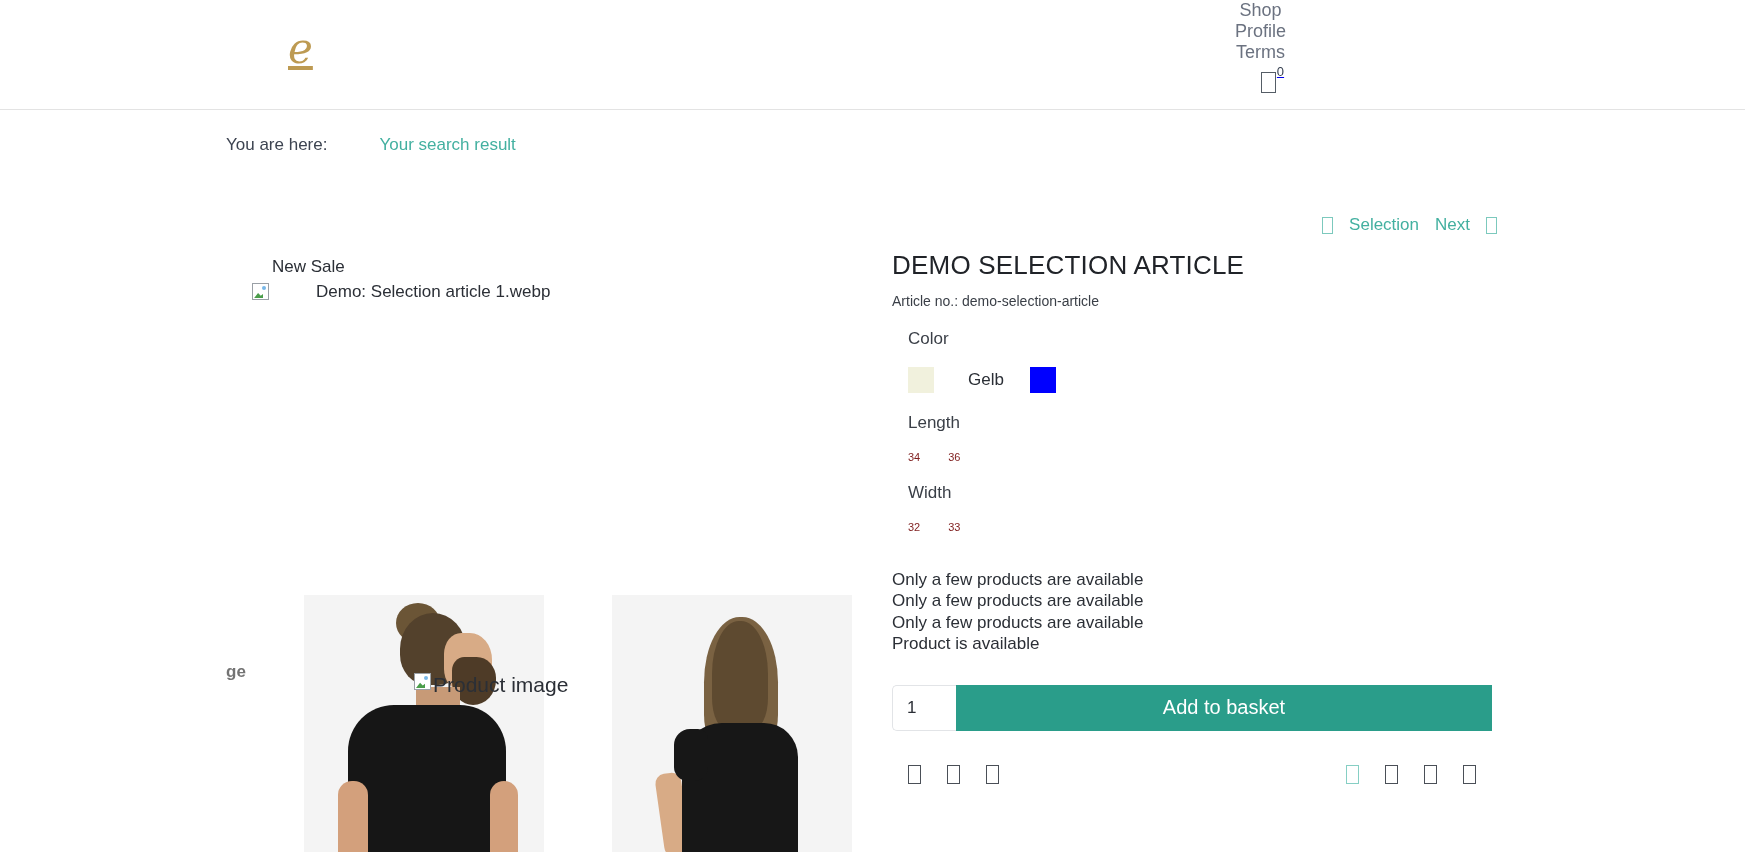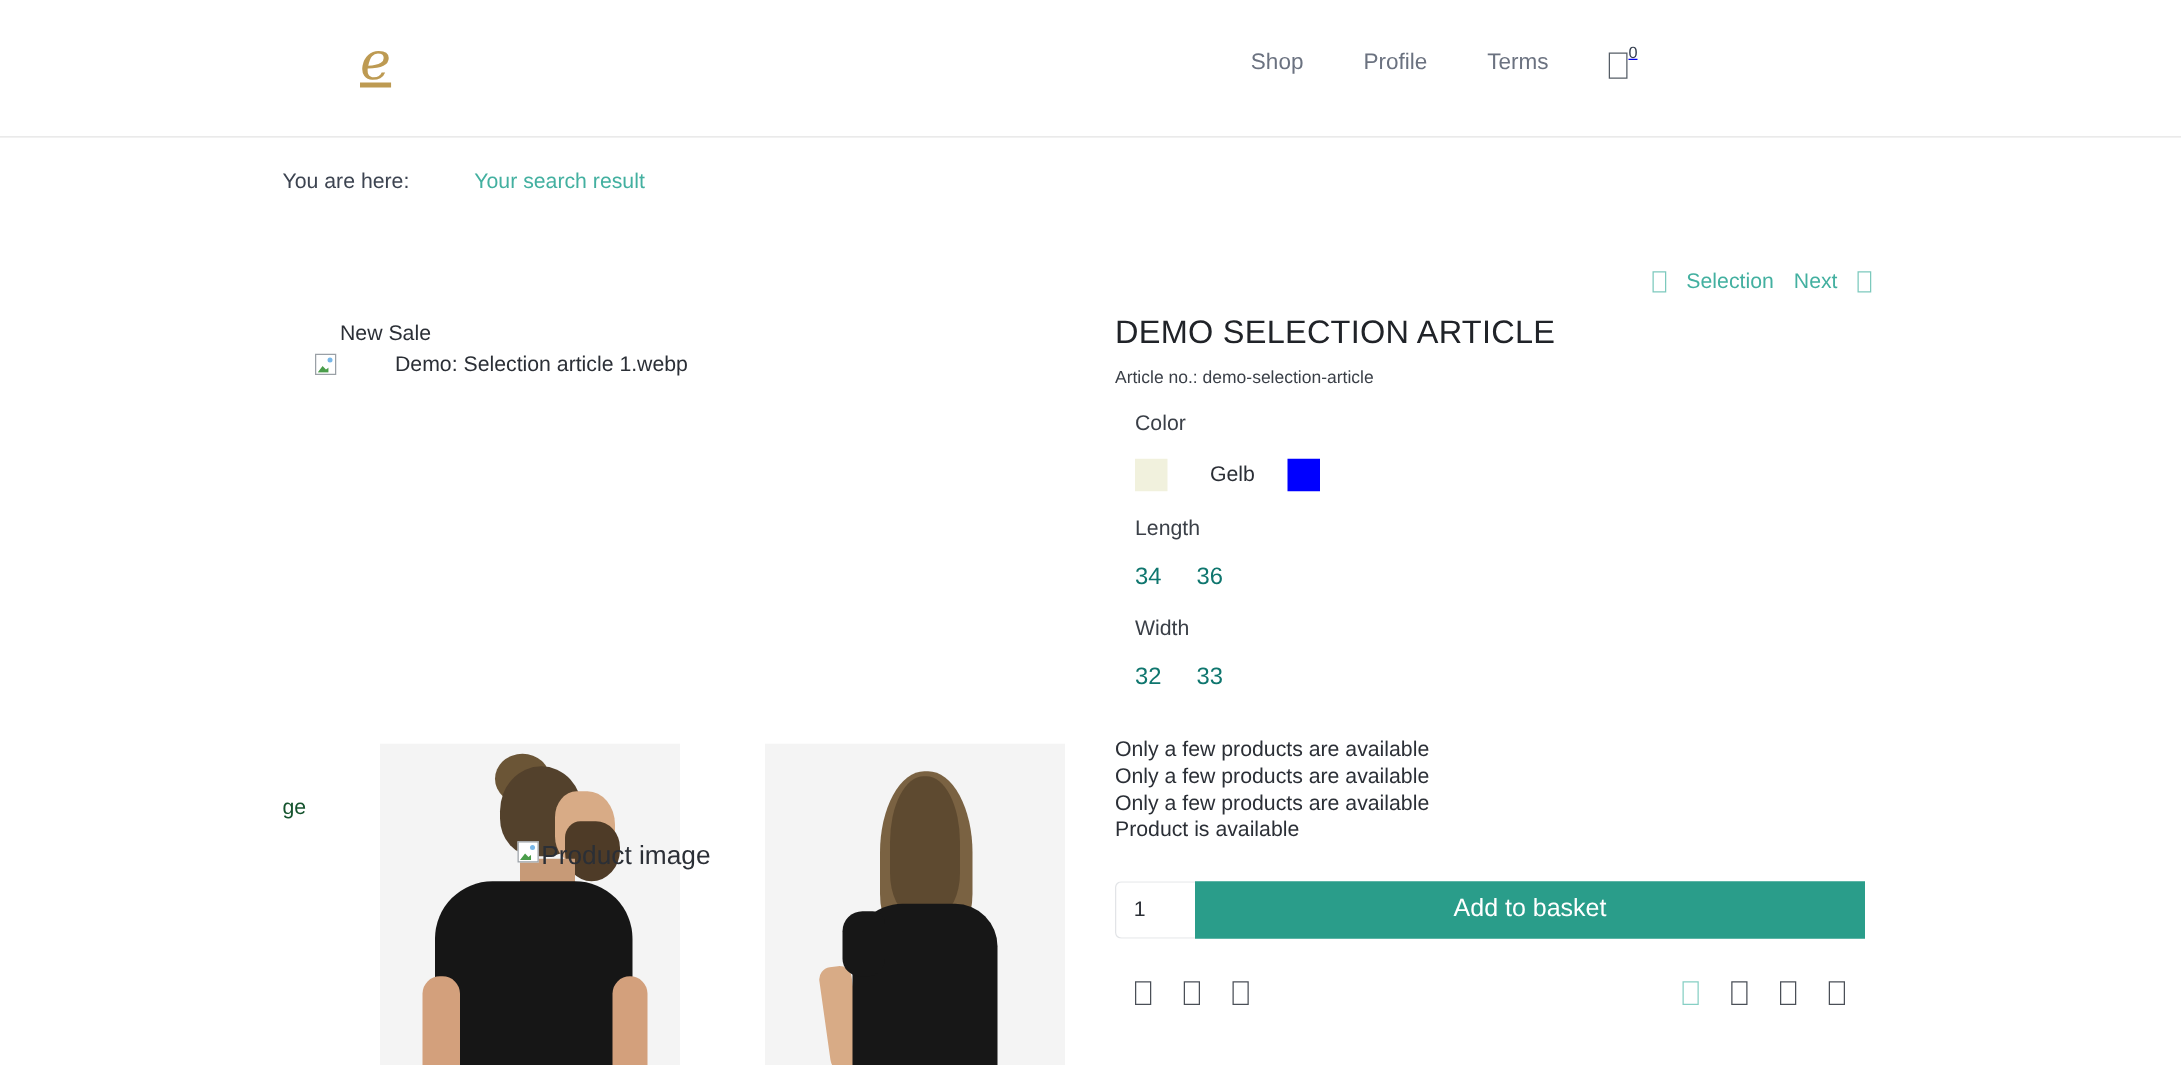--- a/index.html
+++ b/index.html
@@ -26,20 +26,21 @@
     color: #bd9a52;
     line-height: 1;
     letter-spacing: 0;
   }
   .main-nav {
     position: absolute; right: 0; top: 0;
     height: 99px;
     display: flex; align-items: center;
     padding-right: 435px;
     gap: 0;
+    flex-direction: column;
   }
   .nav-link {
     font-size: 18px;
     color: #6b7280;
     text-decoration: none;
     padding: 0 24px;
     white-space: nowrap;
   }
   .cart-wrap {
     position: relative;
@@ -240,23 +241,24 @@
   .thumb-caption {
     position: absolute;
     left: 414px; top: 673px;
     display: flex; align-items: flex-start;
     font-size: 21px;
     color: #2b2f36;
     z-index: 5;
   }
   .left-clip-text {
     position: absolute;
-    left: 226px; top: 636px;
-    font-size: 17px;
-    color: #14532d;
+    left: 226px; top: 662px;
+    font-size: 17px;
+    color: #737373;
+    font-weight: bold;
   }
 
   
   .detail-col {
     position: absolute;
     left: 892px; top: 250px;
     width: 620px;
   }
   .product-title {
     font-size: 26px;
@@ -290,22 +292,22 @@
   }
   .swatch-cream { background: #f1f1dd; margin-left: 16px; }
   .swatch-blue  { background: #0000ff; }
   .variant-text {
     font-size: 17px;
     color: #2b2f36;
     margin: 0 26px 0 26px;
     white-space: nowrap;
   }
   .size-opt {
-    font-size: 19px;
-    color: #0f766e;
+    font-size: 11px;
+    color: #7f1d1d;
     margin-right: 28px;
   }
   .size-opt:first-child { margin-left: 16px; }
 
   
   .availability {
     margin-top: 36px;
     text-align: left;
     padding-right: 8px;
   }

